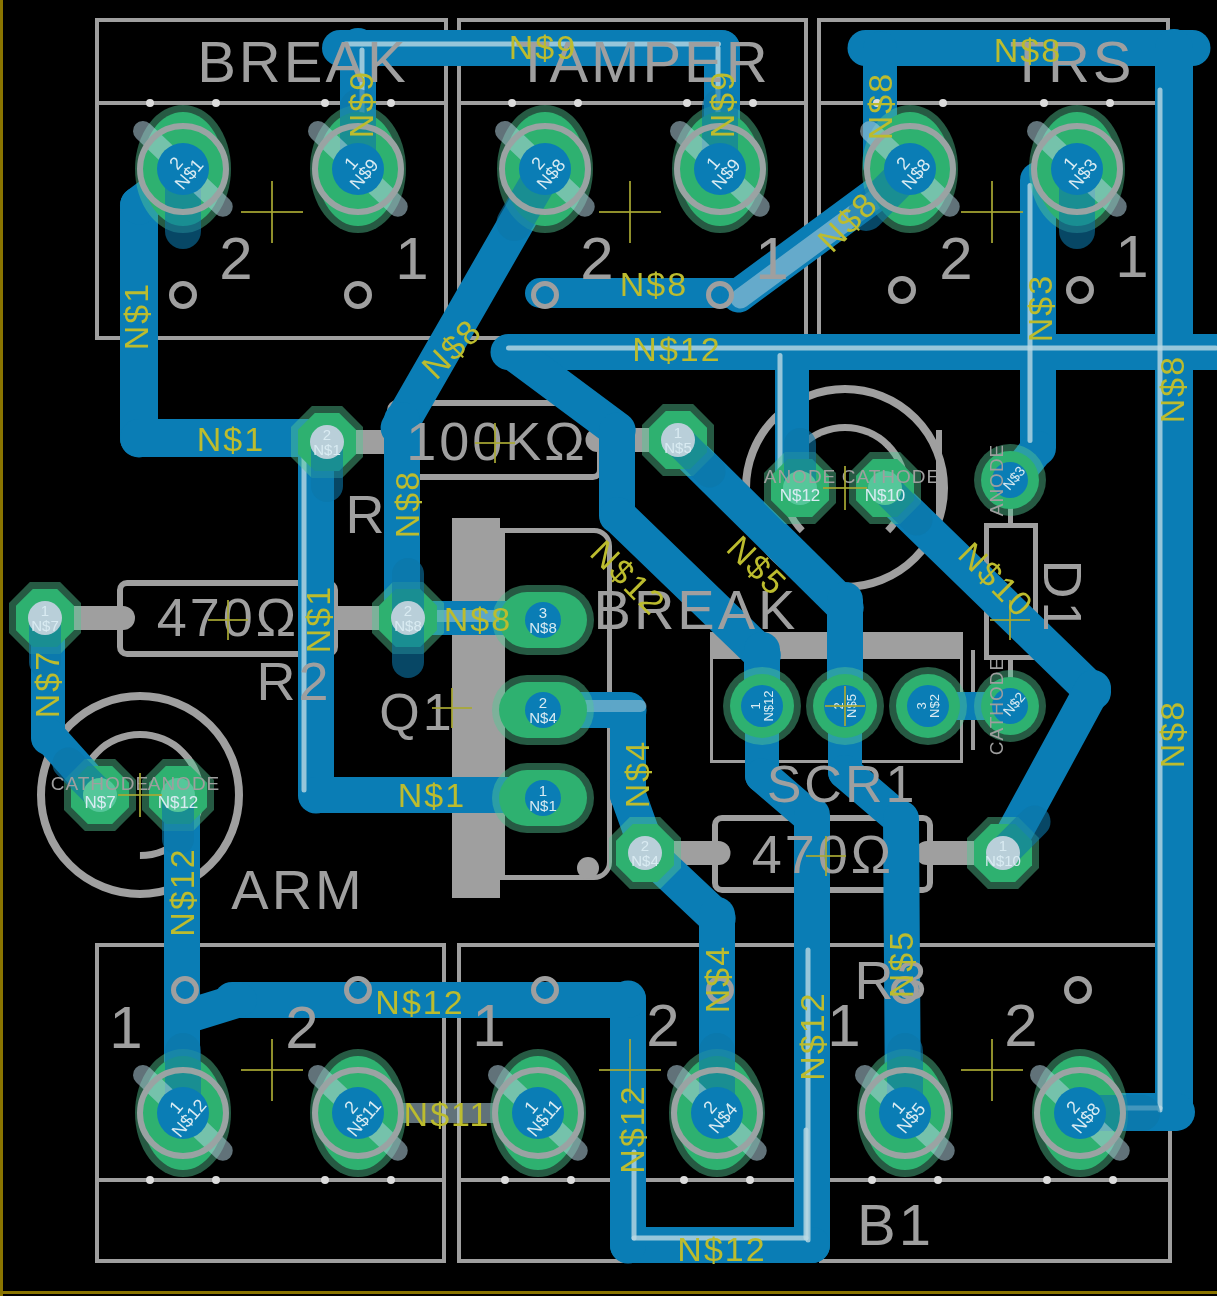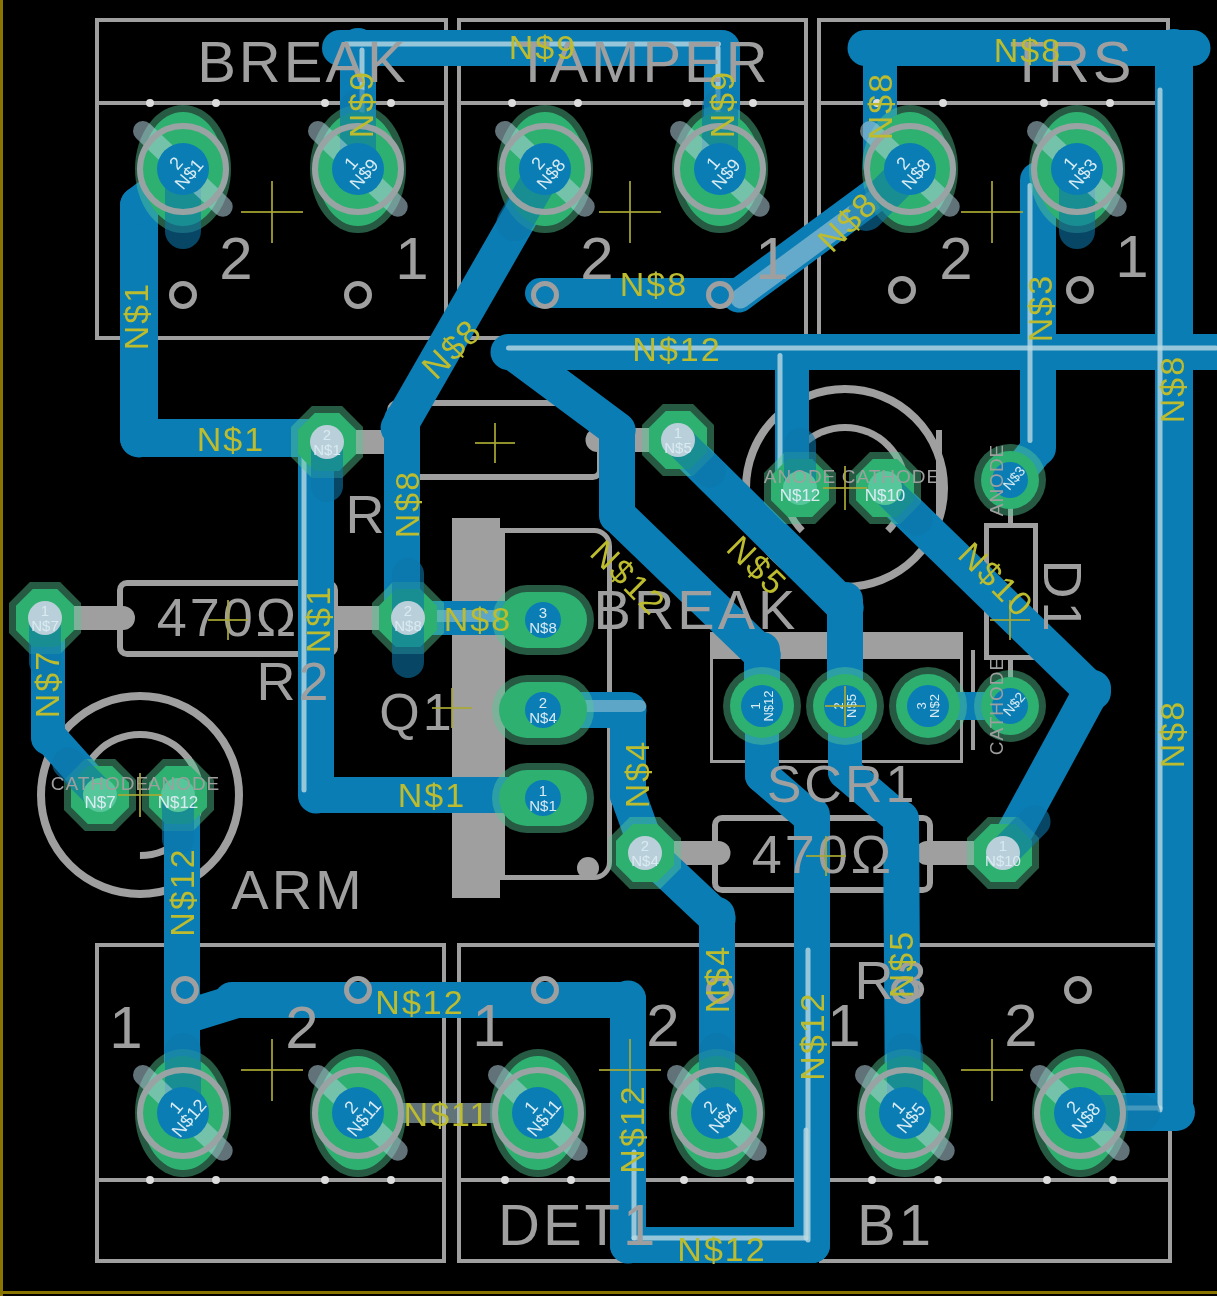--- a/index.html
+++ b/index.html
@@ -27,23 +27,23 @@
   .ref-fire{left:696px;top:609px;font-size:56px;}
   .ref-arm{left:298px;top:889px;font-size:56px;}
 </style>
 </head>
 <body>
 
 <div id="board">
   <span class="abs silk ctr t-break">BREAK</span>
   <span class="abs silk ctr t-trs">TRS</span>
   <span class="abs silk ctr t-tamper">TAMPER</span>
-  <span class="abs silk bname t-det1">DET1</span>
   <span class="abs silk bname t-b1">B1</span>
 
+  <span class="abs silk ctr v-r1">100KΩ</span>
   <span class="abs silk ctr v-r2">470Ω</span>
   <span class="abs silk ctr v-r3">470Ω</span>
   <span class="abs silk ctr ref-r1">R1</span>
   <span class="abs silk ctr ref-r2">R2</span>
   <span class="abs silk ctr ref-r3">R3</span>
   <span class="abs silk ctr ref-q1">Q1</span>
   <span class="abs silk ctr ref-scr1">SCR1</span>
   <span class="abs silk ref-d1">D1</span>
   <span class="abs silk ctr ref-fire">BREAK</span>
   <span class="abs silk ctr ref-arm">ARM</span>

